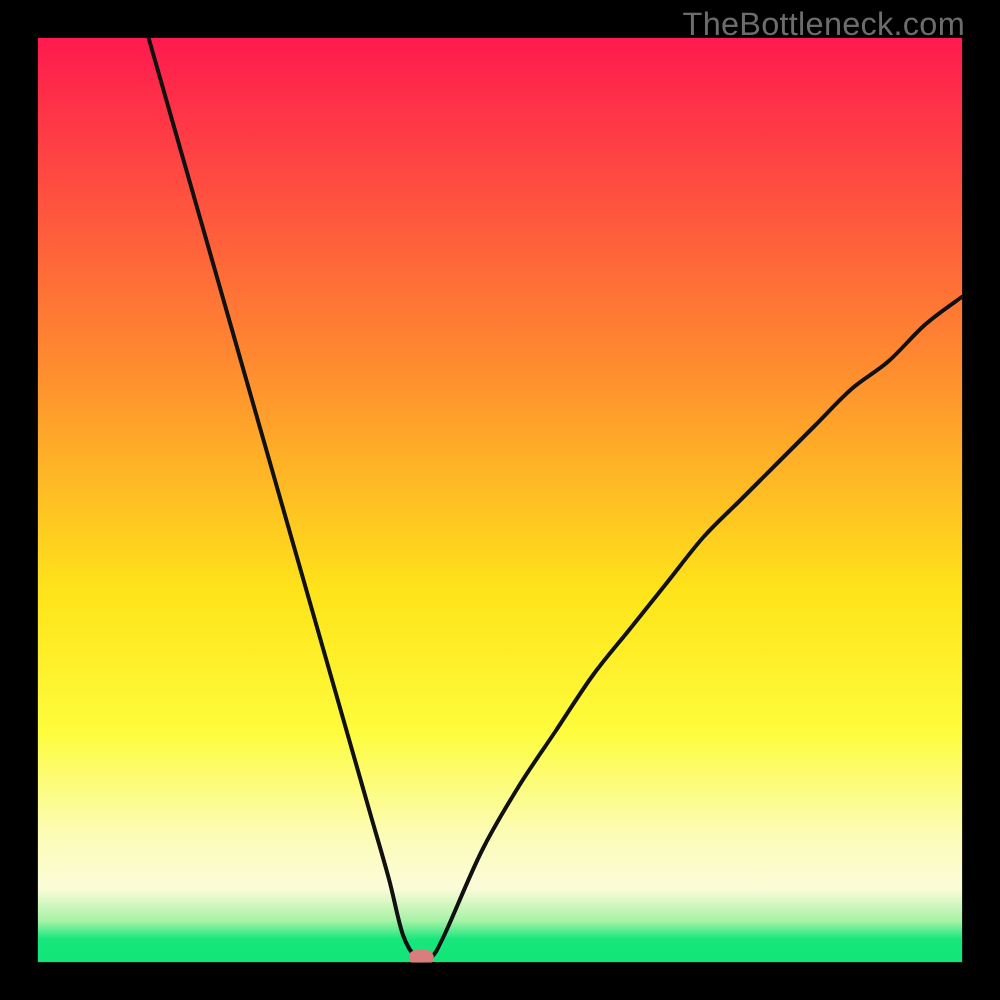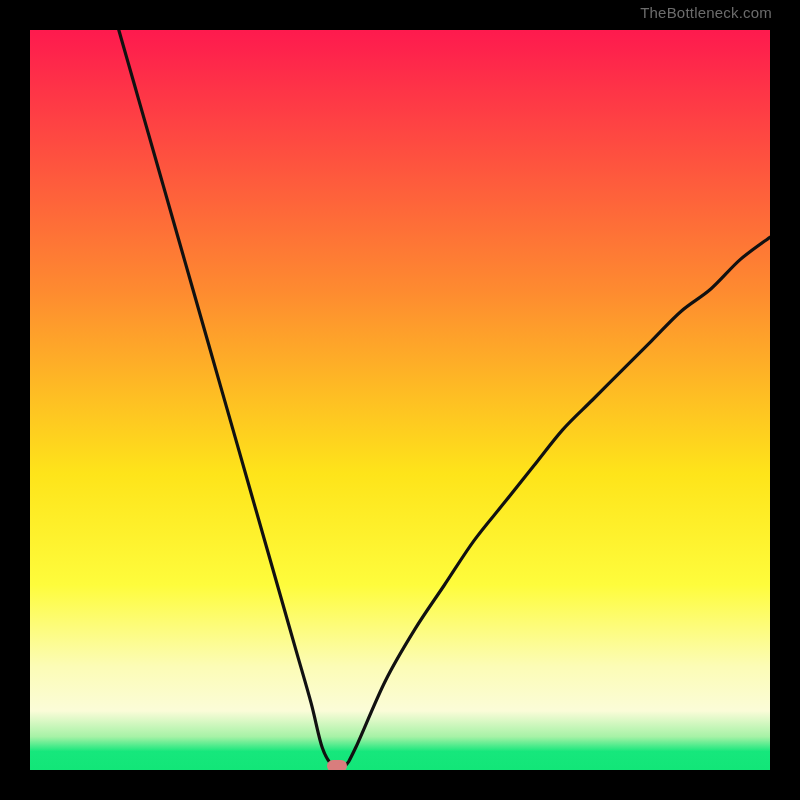--- a/index.html
+++ b/index.html
@@ -33,21 +33,21 @@
   }
   .curve-layer {
     position: absolute;
     inset: 0;
   }
   .watermark {
     position: absolute;
     top: 4px;
     right: 28px;
     color: #6c6c6c;
-    font-size: 15px;
+    font-size: 26px;
     letter-spacing: 0.2px;
     font-weight: 400;
   }
   .marker {
     position: absolute;
     width: 20px;
     height: 12px;
     border-radius: 6px;
     background: #d97d7d;
     transform: translate(-50%, -50%);

